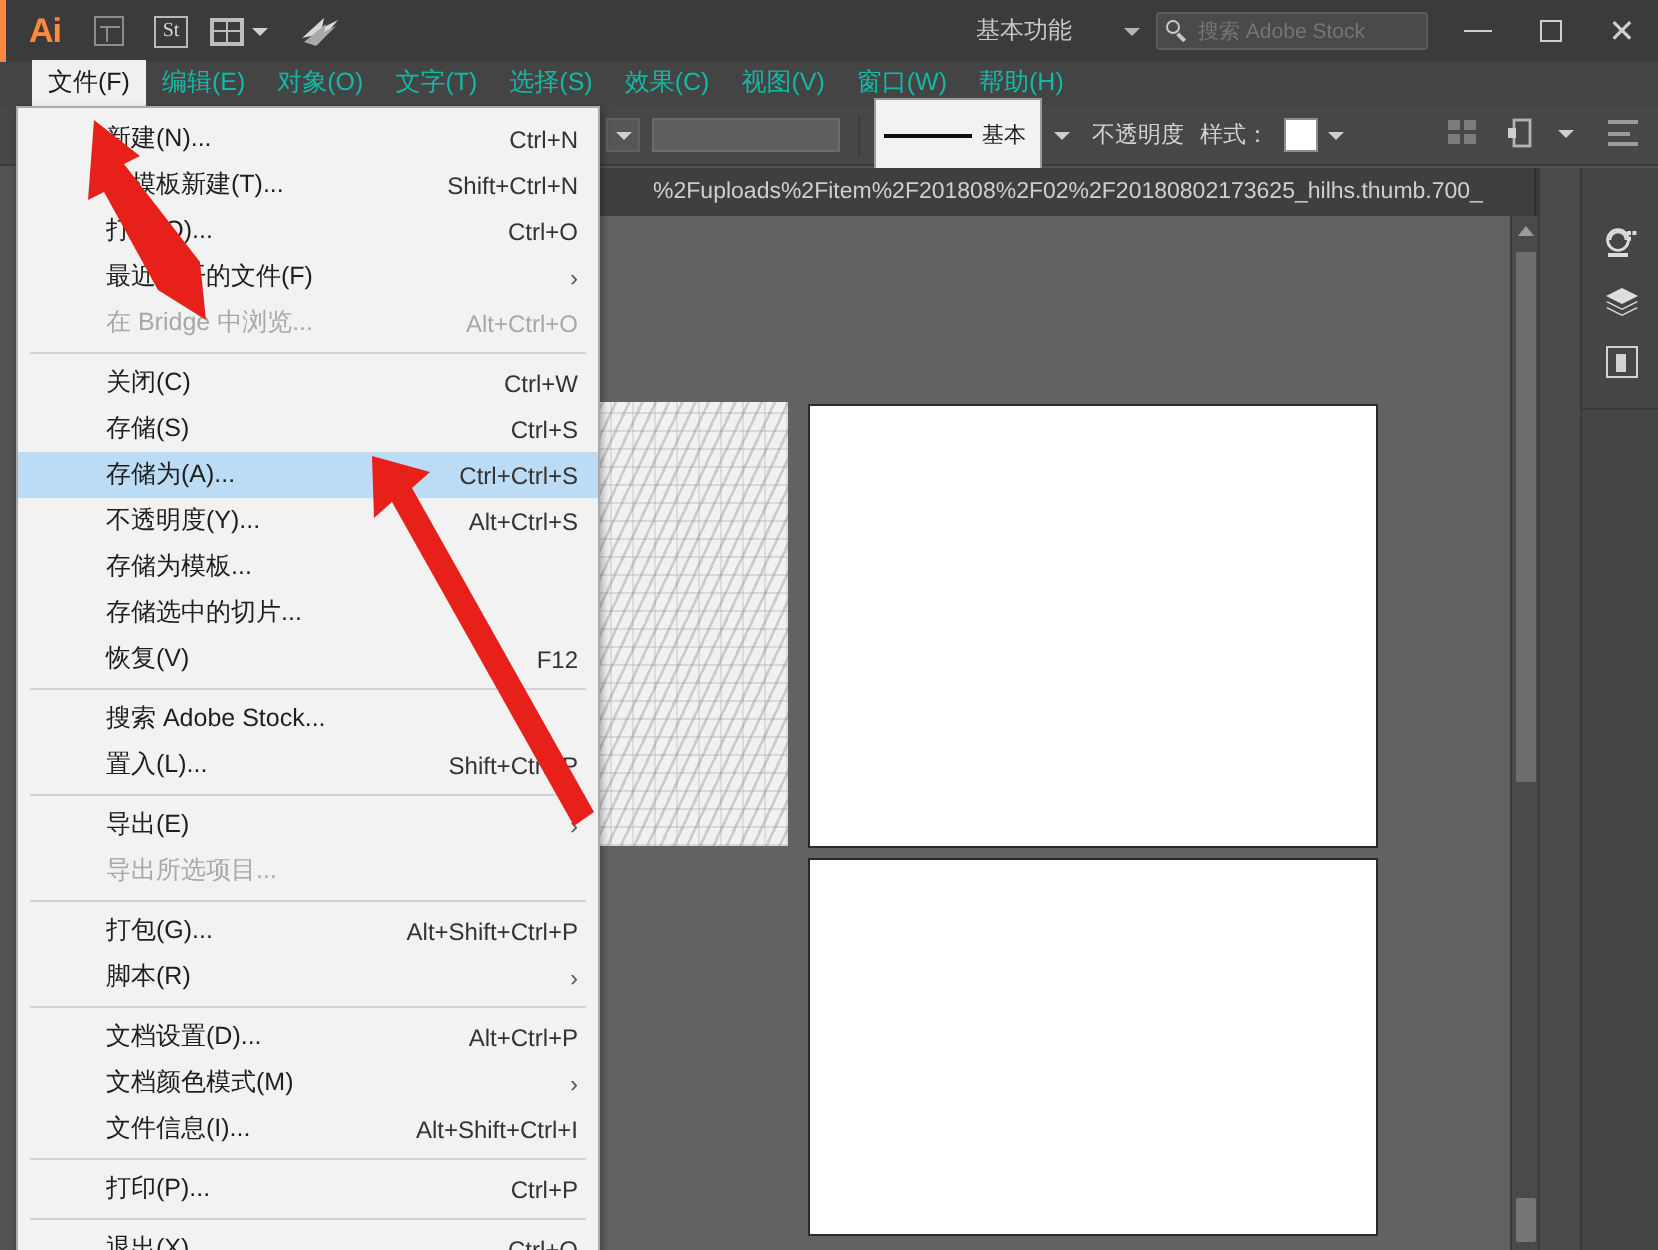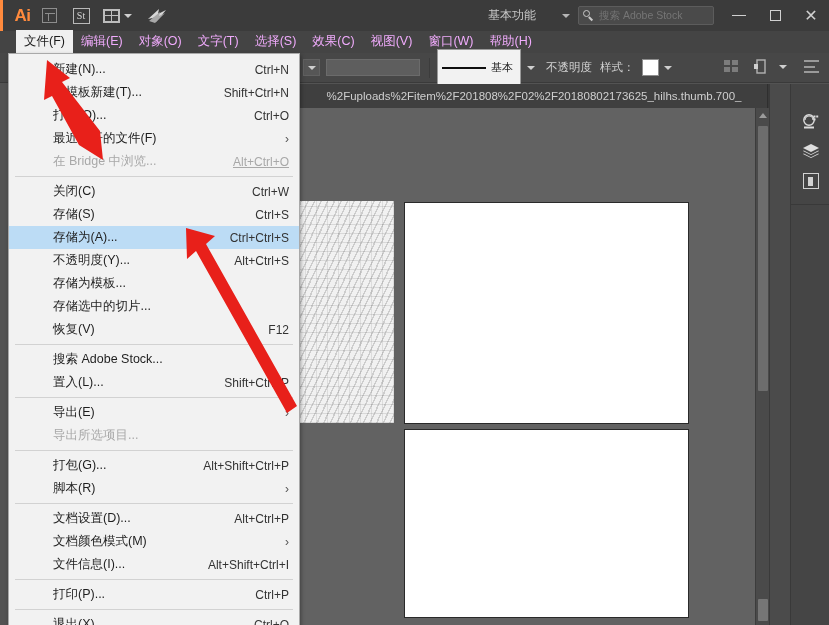--- a/index.html
+++ b/index.html
@@ -38,21 +38,21 @@
     font-weight: bold;
     font-size: 17px;
     letter-spacing: -0.5px;
     border-left: 3px solid #ff8a3d;
     box-sizing: border-box;
     padding-left: 12px;
   }
   .tb-icon {
     width: 26px; height: 22px;
     margin-left: 6px;
-    display: flex; align-items: center; justify-content: center;
+    display: flex; align-items: center; justify-content: flex-end;
     position: relative;
   }
   .ico-box {
     width: 15px; height: 15px;
     border: 1px solid #8d8d8d;
     box-sizing: border-box;
     position: relative;
   }
   .ico-box::before {
     content: "";
@@ -174,21 +174,21 @@
     position: absolute;
     left: 0; top: 31px;
     width: 829px; height: 22px;
     background: #444444;
     display: flex;
     align-items: center;
     padding-left: 16px;
     box-sizing: border-box;
   }
   .menu-item {
-    color: #f0abfc;
+    color: #14b8a6;
     font-size: 12.5px;
     padding: 3px 8px 4px 8px;
     white-space: nowrap;
   }
   .menu-item.active {
     background: #f0f0f0;
     color: #1b1b1b;
   }
 
   
@@ -457,21 +457,21 @@
   .dd-row.sel {
     background: #bcdcf5;
   }
   .dd-label { flex: 1; }
   .dd-shortcut {
     color: #333333;
     font-size: 12px;
     text-align: right;
     font-family: "Liberation Sans", sans-serif;
   }
-  .dd-row.disabled .dd-shortcut { color: #a8a8a8; text-decoration: underline; }
+  .dd-row.disabled .dd-shortcut { color: #a8a8a8; }
   .dd-arrow {
     color: #555;
     font-size: 12px;
     line-height: 1;
   }
   .dd-sep {
     height: 1px;
     background: #d2d2d2;
     margin: 3px 6px 3px 6px;
   }

